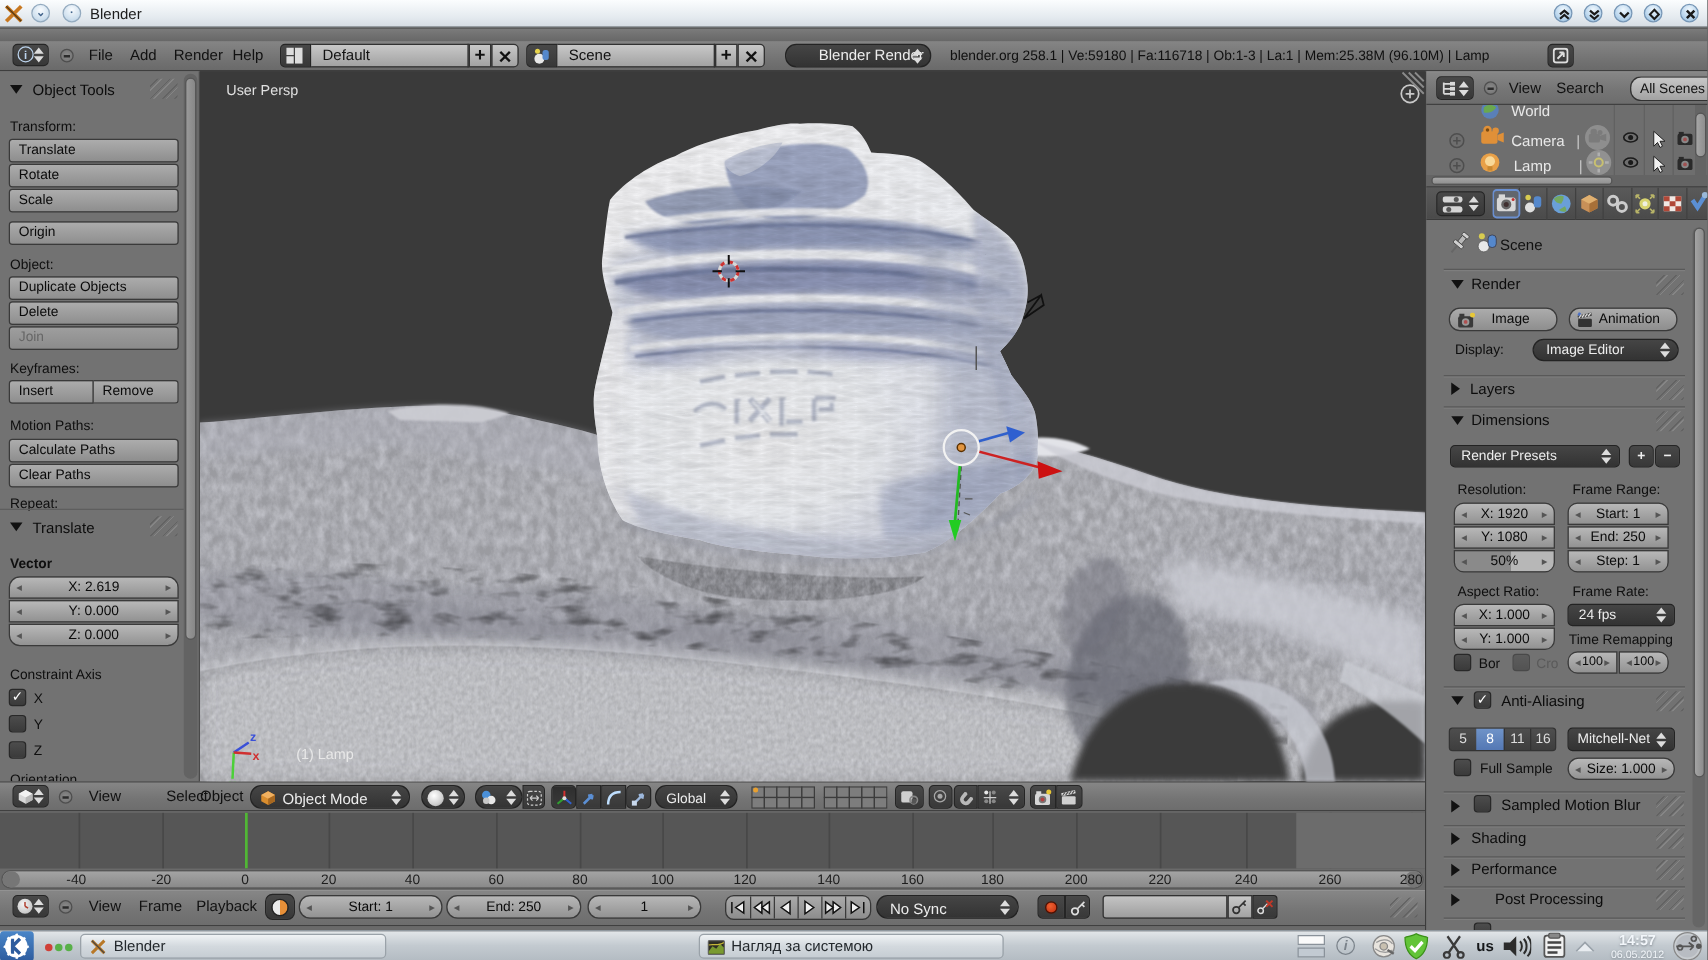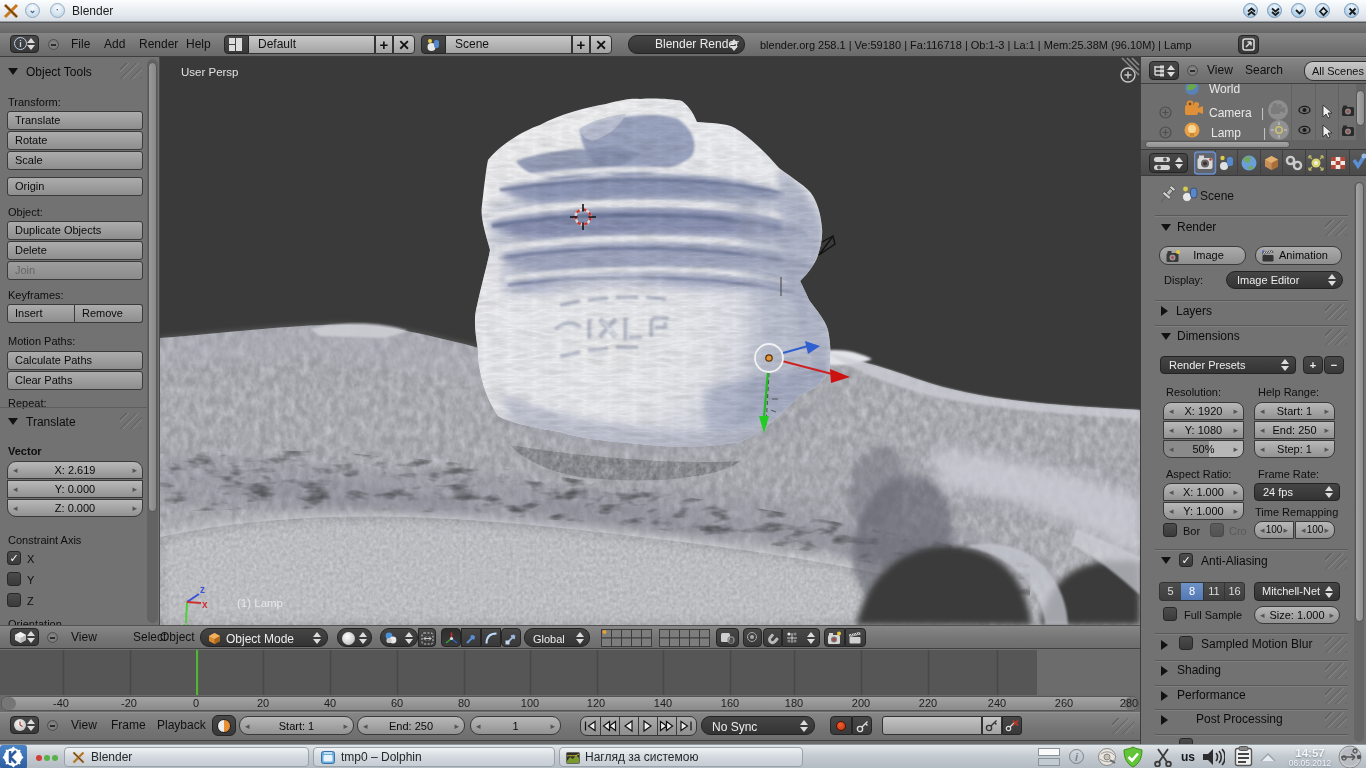--- a/index.html
+++ b/index.html
@@ -750,21 +750,21 @@
   <div class="tri" style="left:20px;top:157px;"></div>
         <div class="abs" style="left:36px;top:153px;font-size:12px;color:#0c0c0c;">Dimensions</div>
   <div class="grip" style="left:184px;top:153px;"></div>
   <div class="darkmenu" style="left:19px;top:180px;width:136px;height:18px;font-size:11px;border-radius:4px;">
           <span style="position:absolute;left:8px;top:2px;">Render Presets</span>
           <span class="updn"></span>
         </div>
   <div class="darkw" style="left:162px;top:180px;width:20px;height:18px;text-align:center;line-height:16px;color:#eee;font-weight:bold;">+</div>
   <div class="darkw" style="left:183px;top:180px;width:20px;height:18px;text-align:center;line-height:16px;color:#eee;font-weight:bold;">−</div>
   <div class="lbl" style="left:25px;top:210px;">Resolution:</div>
-  <div class="lbl" style="left:117px;top:210px;">Help Range:</div>
+  <div class="lbl" style="left:117px;top:210px;">Frame Range:</div>
   <div class="pill" style="left:22px;top:226px;width:81px;border-radius:8px 8px 0 0;">X: 1920</div>
   <div class="pill" style="left:113px;top:226px;width:81px;border-radius:8px 8px 0 0;">Start: 1</div>
   <div class="pill" style="left:22px;top:245px;width:81px;border-radius:0;">Y: 1080</div>
   <div class="pill" style="left:113px;top:245px;width:81px;border-radius:0;">End: 250</div>
   <div class="pill" style="left:22px;top:264px;width:81px;border-radius:0 0 8px 8px;background:linear-gradient(90deg,#8a8a8a 0 57%,#b7b7b7 57%);">50%</div>
   <div class="pill" style="left:113px;top:264px;width:81px;border-radius:0 0 8px 8px;">Step: 1</div>
   <div class="lbl" style="left:25px;top:292px;">Aspect Ratio:</div>
   <div class="lbl" style="left:117px;top:292px;">Frame Rate:</div>
   <div class="pill" style="left:22px;top:307px;width:81px;border-radius:8px 8px 0 0;">X: 1.000</div>
   <div class="darkmenu" style="left:113px;top:307px;width:86px;height:18px;font-size:11px;border-radius:4px;">
@@ -831,27 +831,20 @@
   </div>
   <span class="abs" style="left:36px;top:10px;width:6px;height:6px;border-radius:50%;background:#d04038;"></span>
   <span class="abs" style="left:44px;top:10px;width:6px;height:6px;border-radius:50%;background:#58b048;"></span>
   <span class="abs" style="left:52px;top:10px;width:6px;height:6px;border-radius:50%;background:#58b048;"></span>
   <div class="tkbtn" style="left:64px;width:245px;">
     <svg width="13" height="13" style="position:absolute;left:7px;top:3px" viewBox="0 0 13 13">
           <path d="M1.5 1.5 L11.5 11.5 M11.5 1.5 L1.5 11.5" stroke="#b87828" stroke-width="2.4"></path>
           <path d="M1.5 1.5 L11.5 11.5" stroke="#444" stroke-width="1"></path>
         </svg>
     <span style="margin-left:26px;">Blender</span></div>
-  <div class="tkbtn" style="left:313px;width:242px;">
-    <svg width="14" height="13" style="position:absolute;left:7px;top:3px" viewBox="0 0 14 13">
-          <rect x="0.5" y="0.5" width="13" height="12" rx="2" fill="#6aaede" stroke="#3a70a8"></rect>
-          <rect x="2.5" y="4" width="9" height="6.5" rx="1" fill="#e8f2fa"></rect>
-          <path d="M3 2 H11" stroke="#e8f2fa" stroke-width="1.4"></path>
-        </svg>
-    <span style="margin-left:27px;">tmp0 – Dolphin</span></div>
   <div class="tkbtn" style="left:559px;width:244px;">
     <svg width="14" height="12" style="position:absolute;left:6px;top:4px" viewBox="0 0 14 12">
           <rect x="0.5" y="0.5" width="13" height="11" rx="1" fill="#2e2e24" stroke="#666"></rect>
           <path d="M1 9 L4 5 L7 7 L10 3 L13 6 L13 11 L1 11Z" fill="#7a9a30"></path>
           <path d="M1 4 C4 3,9 5,13 2" stroke="#c8b838" stroke-width="1" fill="none"></path>
         </svg>
     <span style="margin-left:25px;">Нагляд за системою</span></div>
   <div class="abs" style="left:1038px;top:3px;width:22px;height:8px;background:#fafafa;border:1px solid #8a929a;"></div>
   <div class="abs" style="left:1038px;top:13px;width:22px;height:8px;background:#c2cad2;border:1px solid #8a929a;"></div>
   <span class="abs" style="left:1069px;top:4px;width:15px;height:15px;border-radius:50%;border:1.5px solid #7a828a;color:#7a828a;font-size:11px;line-height:14px;text-align:center;font-style:italic;font-weight:bold;">i</span>

